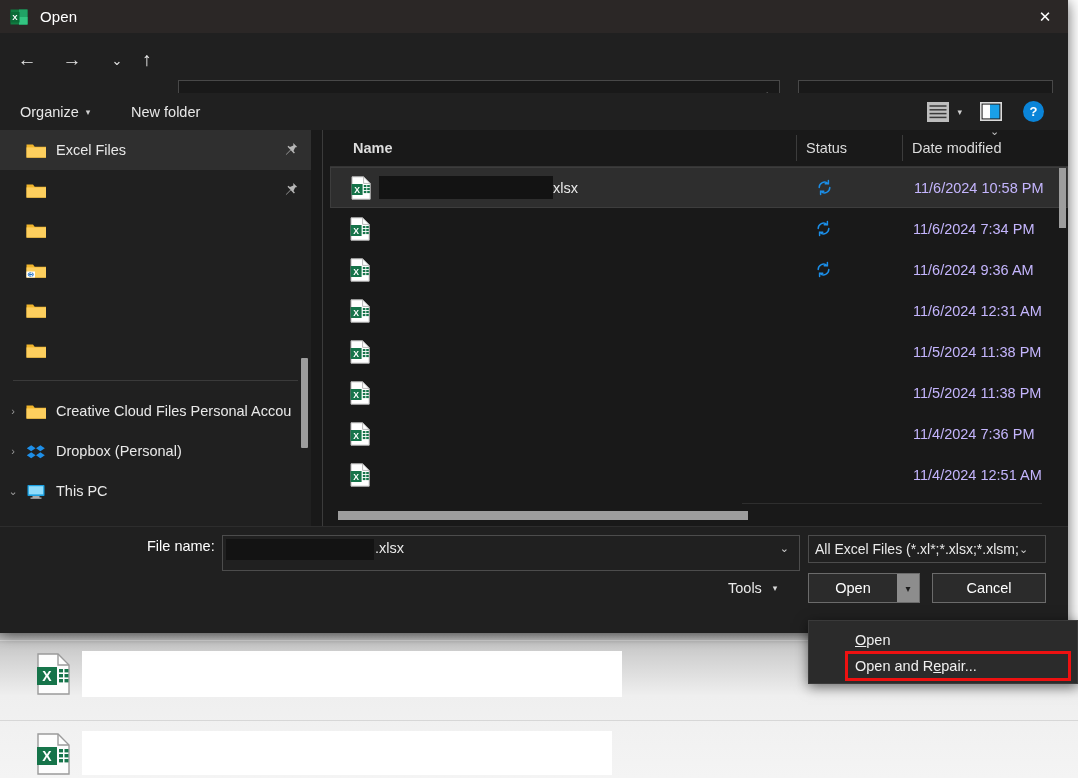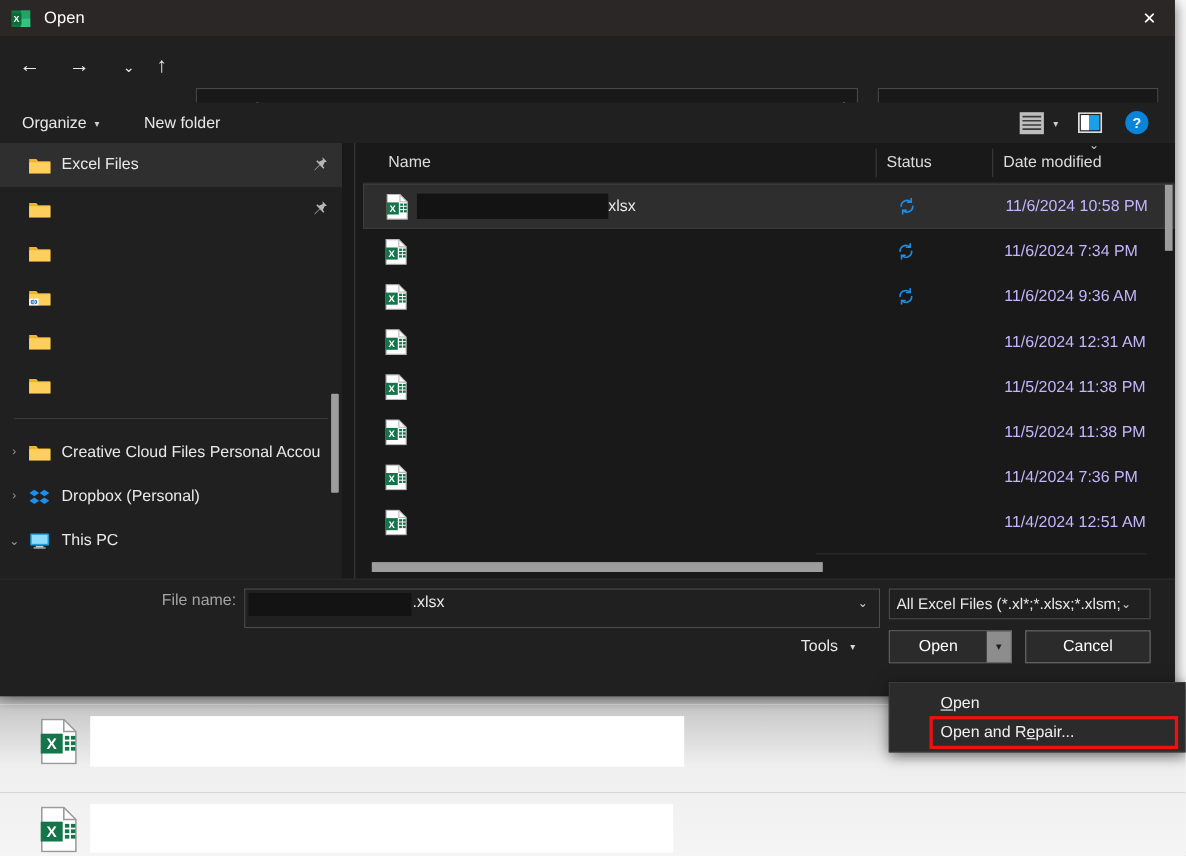--- a/index.html
+++ b/index.html
@@ -239,21 +239,21 @@
   .col-headers {
     position: relative;
     height: 36px;
     border-bottom: 1px solid #343434;
   }
   .ch {
     position: absolute; top: 0; height: 36px;
     display: flex; align-items: center;
     color: #dcdcdc; font-size: 14.5px;
   }
-  .ch-name { left: 23px; }
+  .ch-name { left: 23px; font-weight: bold; }
   .ch-status { left: 476px; }
   .ch-date { left: 582px; }
   .ch-div {
     position: absolute; top: 5px; width: 1px; height: 26px; background: #3c3c3c;
   }
   .ch-div.d1 { left: 466px; }
   .ch-div.d2 { left: 572px; }
   .sort-chev {
     position: absolute;
     left: 660px; top: -5px;
@@ -308,21 +308,21 @@
 
   
   .footer {
     position: relative;
     height: 106px;
     background: #202020;
     border-top: 1px solid #2d2d2d;
   }
   .fn-label {
     position: absolute; left: 147px; top: 11px;
-    color: #a3a3a3; font-size: 14.5px;
+    color: #ffffff; font-size: 14.5px;
   }
   .fn-input {
     position: absolute; left: 222px; top: 8px;
     width: 578px; height: 36px;
     border: 1px solid #4c4c4c;
     background: #202020;
     box-sizing: border-box;
   }
   .fn-redact {
     position: absolute; left: 3px; top: 3px;

